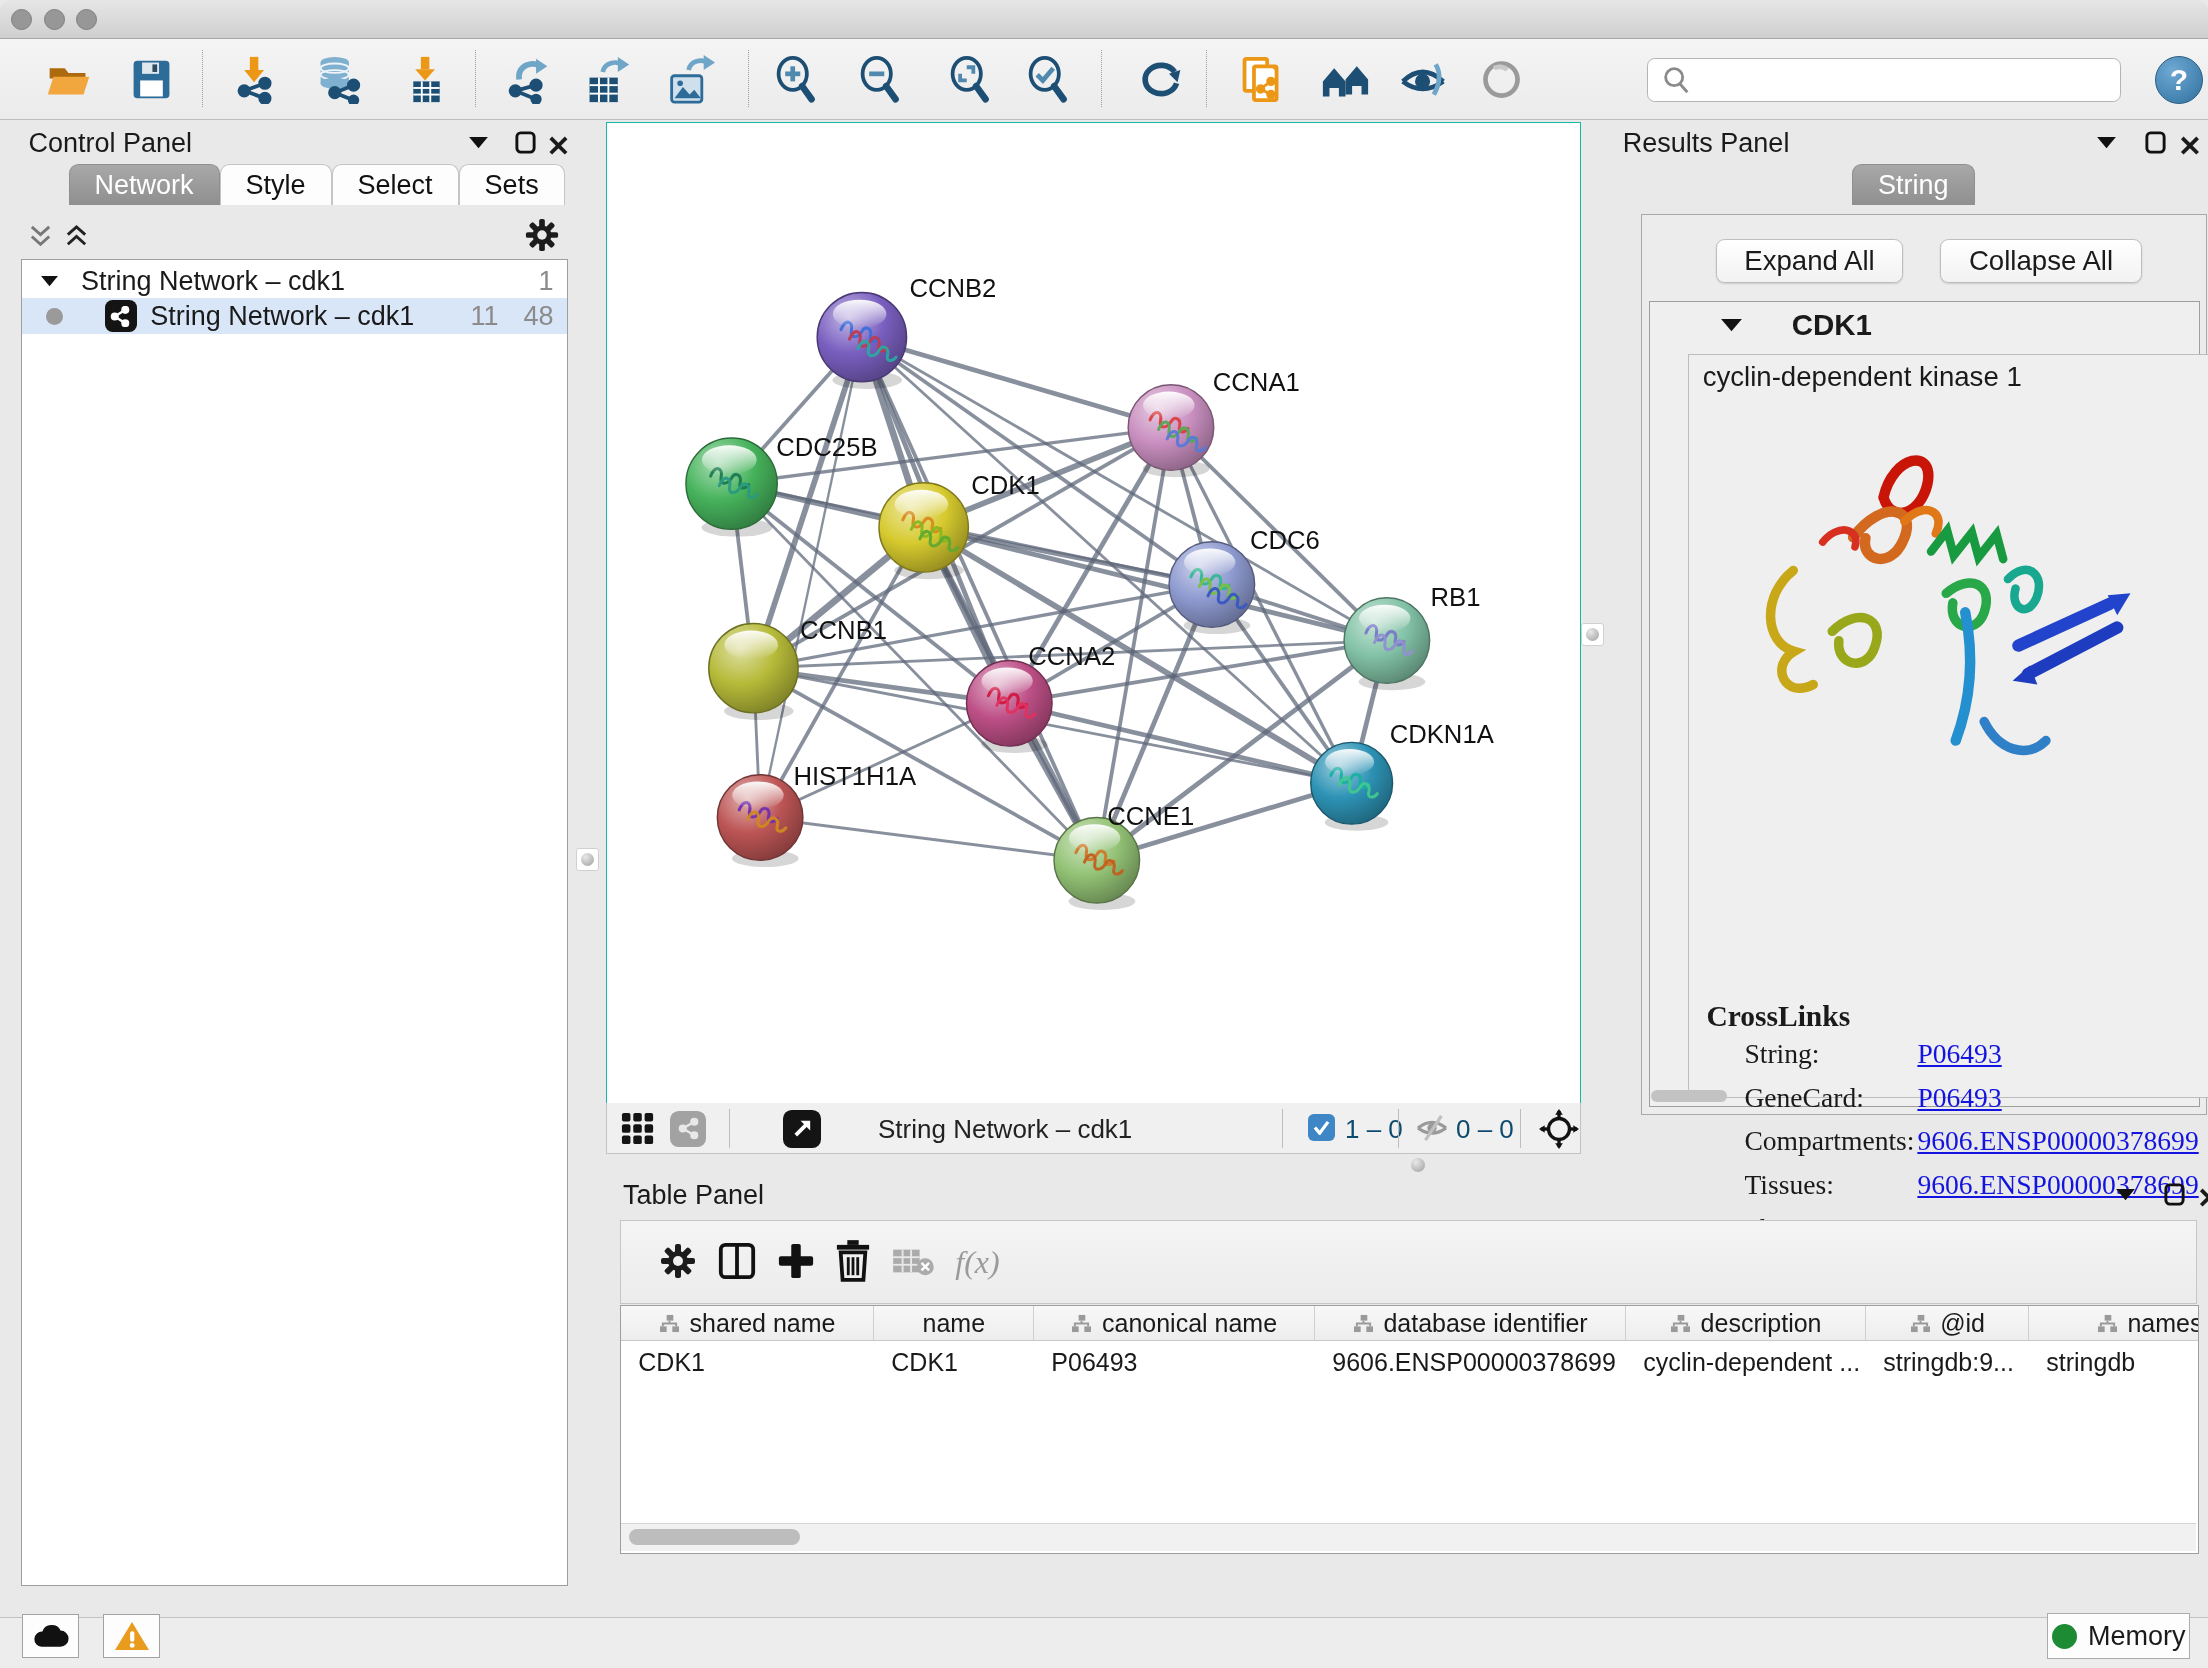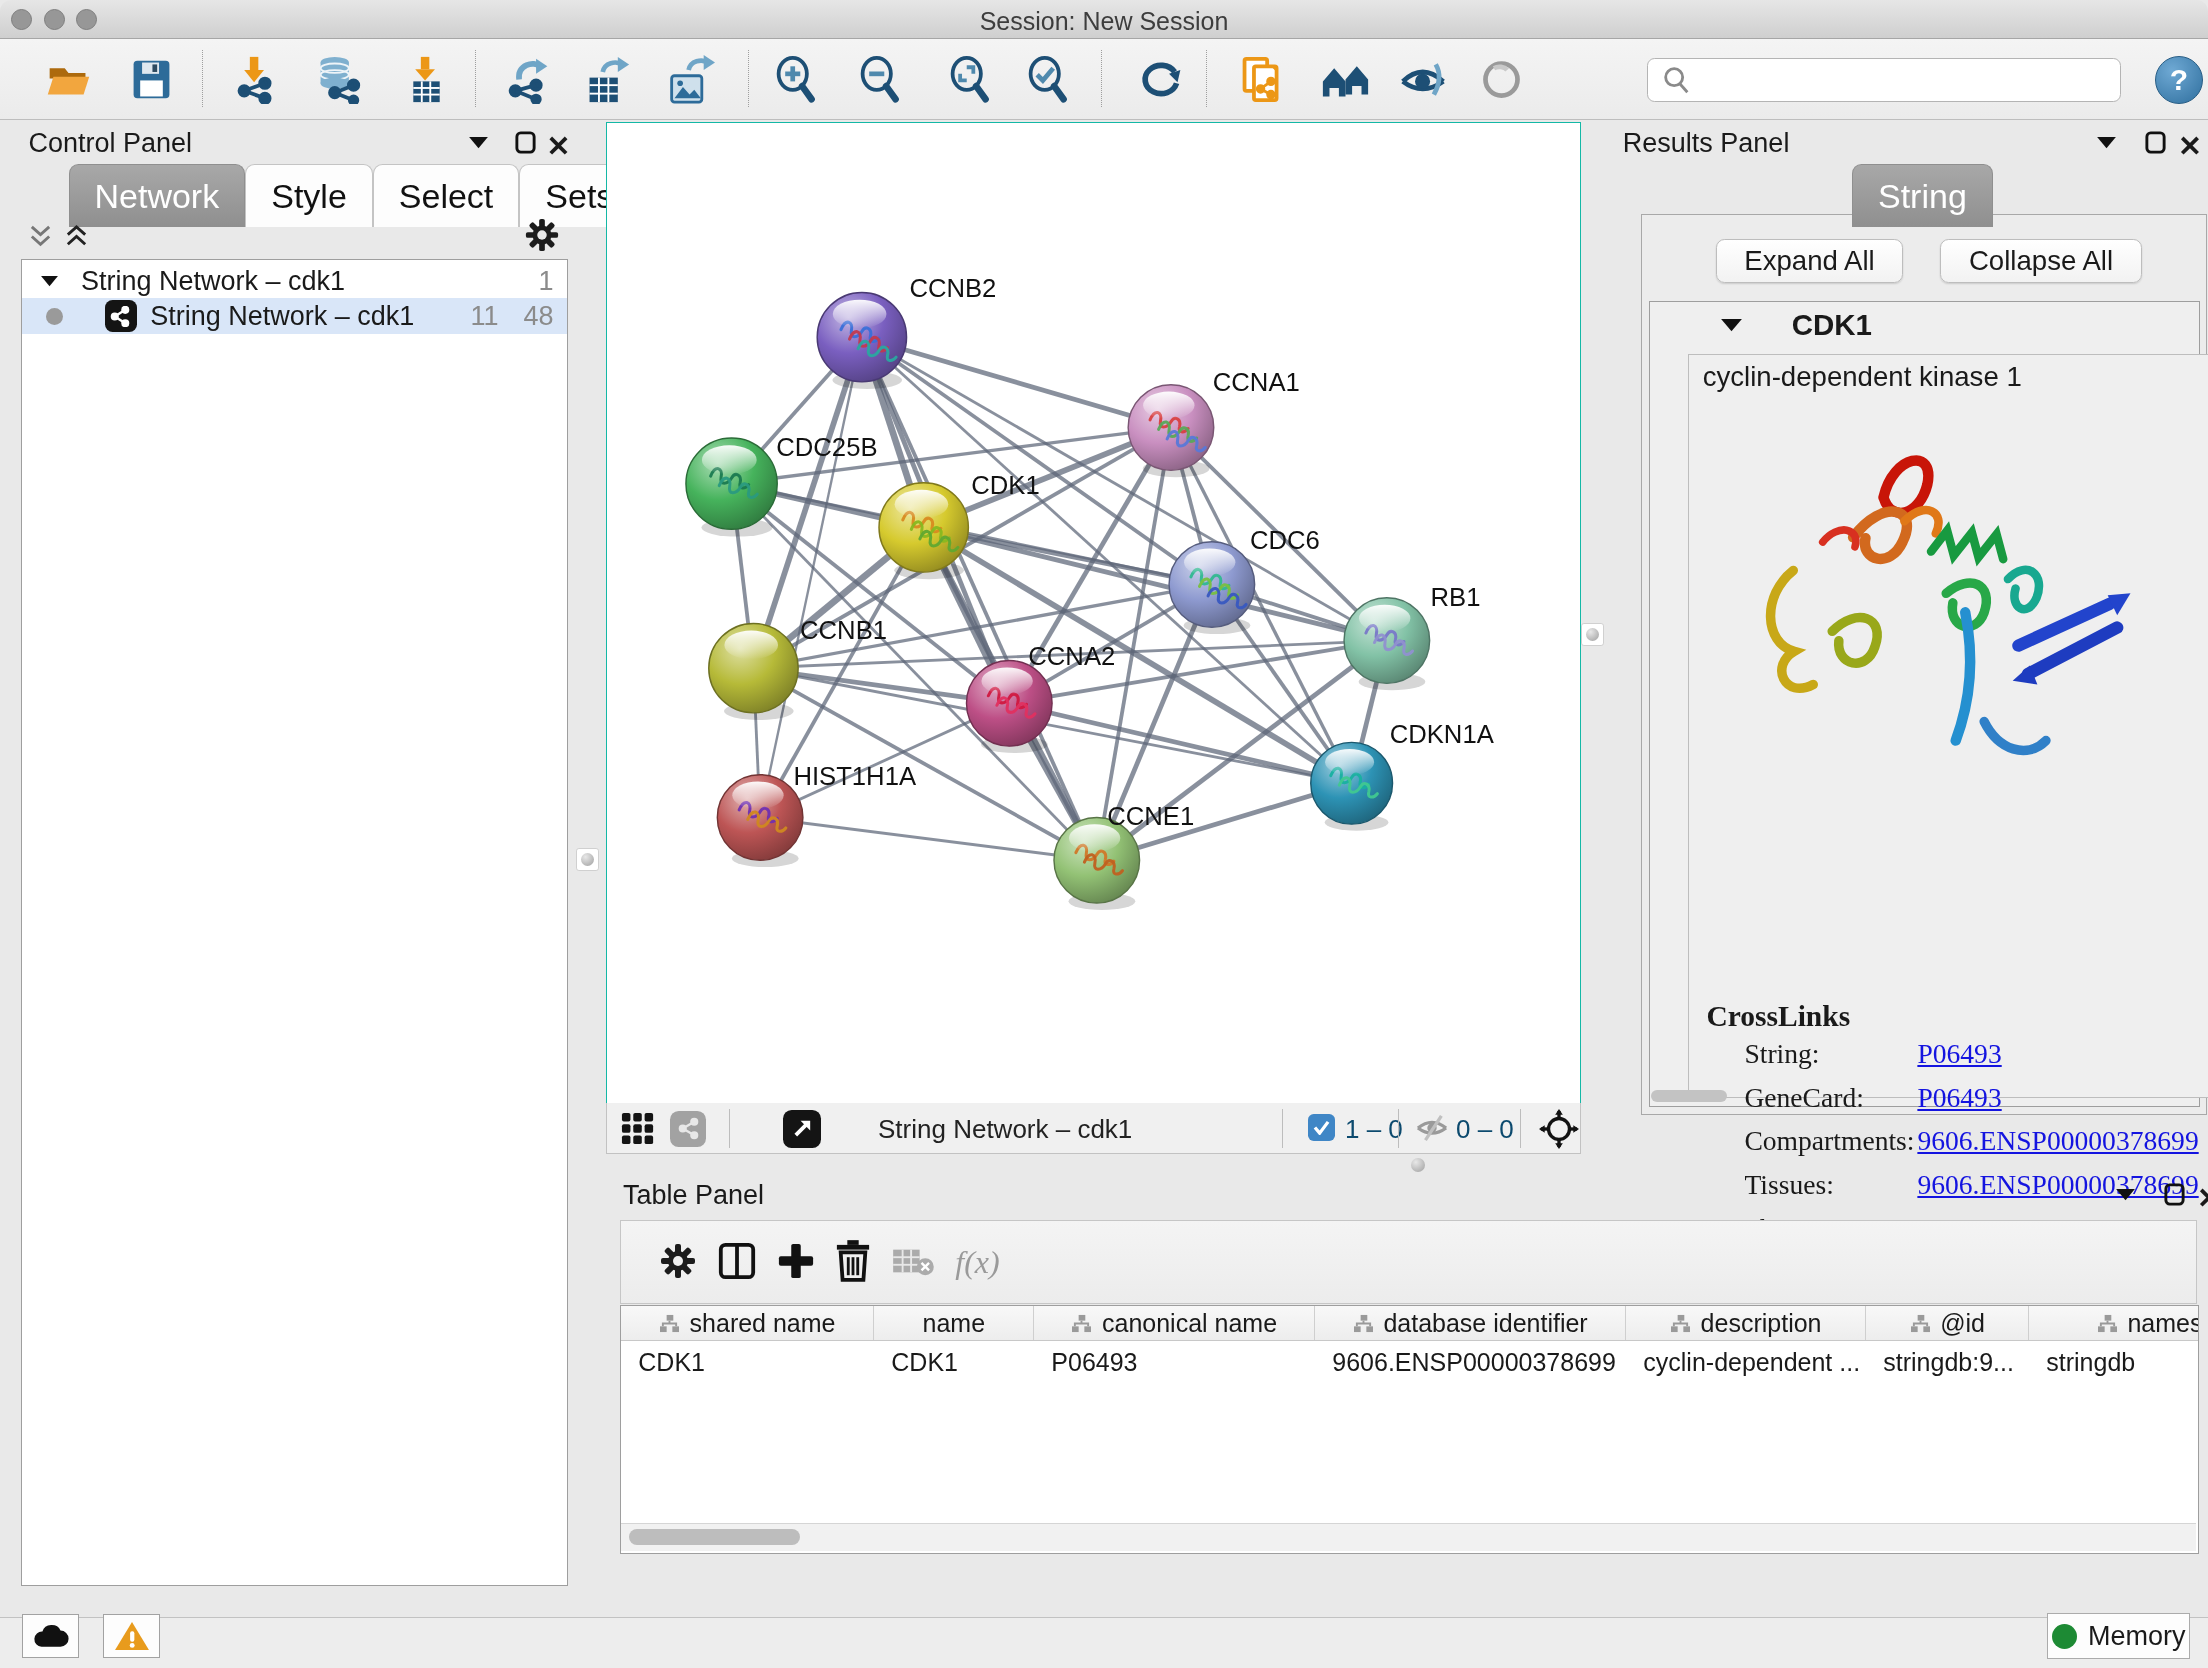--- a/index.html
+++ b/index.html
@@ -17,22 +17,22 @@
   .tsep{top:11.4px;width:0;height:57px;border-left:1.9px dotted #9e9e9e;}
   .searchbox{left:1647px;top:19px;width:472px;height:42px;background:#fff;border:1.9px solid #b4b4b4;
     border-radius:7.6px;display:flex;align-items:center;}
   .searchbox input{border:none;outline:none;font-size:25px;flex:1;background:transparent;height:34px;
     font-family:"Liberation Sans",sans-serif;}
   .helpbtn{left:2155px;top:17px;width:46px;height:46px;border-radius:50%;
     background:radial-gradient(circle at 35% 30%,#6fa9d4,#2f6f9e);color:#fff;font-size:30px;font-weight:bold;
     display:flex;align-items:center;justify-content:center;border:1px solid #275d85;}
   
   .phead{font-size:27px;color:#1a1a1a;}
-  .tab{height:40px;padding:11px 25px;background:#fdfdfd;border:1px solid #c4c4c4;border-bottom:none;
-    border-radius:9.5px 9.5px 0 0;font-size:34px;display:flex;align-items:center;justify-content:center;color:#111;}
+  .tab{height:40px;padding:0 25px;background:#fdfdfd;border:1px solid #c4c4c4;border-bottom:none;
+    border-radius:9.5px 9.5px 0 0;font-size:27px;display:flex;align-items:center;justify-content:center;color:#111;}
   .tab.sel{background:linear-gradient(#a8a8a8,#8f8f8f);color:#fff;border-color:#8f8f8f;}
   
   .cpanel{left:9.5px;top:122px;width:559px;height:1469px;}
   .treebox{left:11.4px;top:137px;width:545px;height:1325px;background:#fff;border:1px solid #9e9e9e;}
   .trow{position:absolute;left:0;width:100%;height:36px;display:flex;align-items:center;font-size:27px;}
   .trow .cnt{color:#8b8b8b;}
   .rowsel{background:#d9e6f8;}
   .sharebadge{width:32px;height:32px;background:#141414;border-radius:7.6px;display:flex;align-items:center;justify-content:center;}
   
   .netview{left:606px;top:122px;width:973px;height:982px;background:#fff;border:1px solid #14b8a6;}
@@ -73,21 +73,20 @@
     display:flex;align-items:center;gap:11.4px;justify-content:center;font-size:27px;}
   .gdot{width:25px;height:25px;border-radius:50%;background:#1d8a34;}
 </style>
 </head>
 <body>
 
 <div class="abs titlebar">
   <div class="abs tlight" style="left:11.4px"></div>
   <div class="abs tlight" style="left:44px"></div>
   <div class="abs tlight" style="left:76px"></div>
-  <div class="abs wtitle">Session: New Session</div>
 </div>
 
 <div class="abs toolbar">
   <div class="abs tbtn" style="left:42px">
     <svg width="49" height="49" viewBox="0 0 52 52">
         <path d="M6 14h16l4 5h18v6H6z" fill="#ad6a0d"></path>
         <path d="M4 42 L10 23 H48 L42 42 Z" fill="#f2a63e"></path>
       </svg>
     </div>
   <div class="abs tbtn" style="left:125px">

